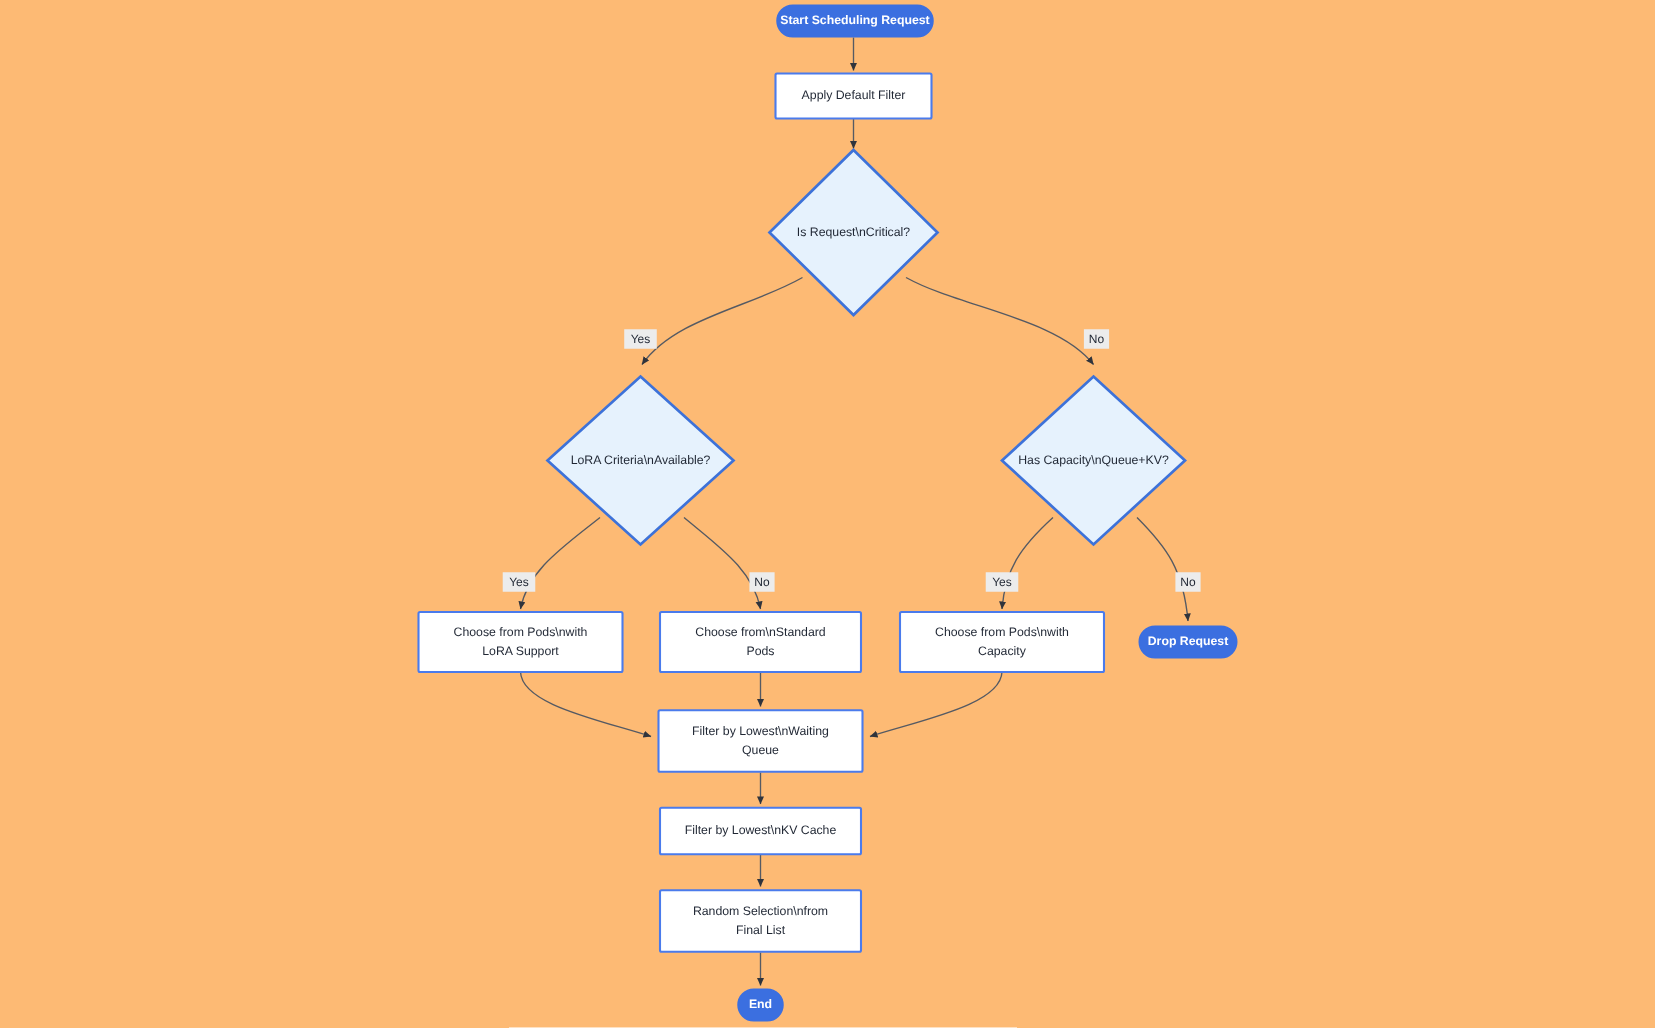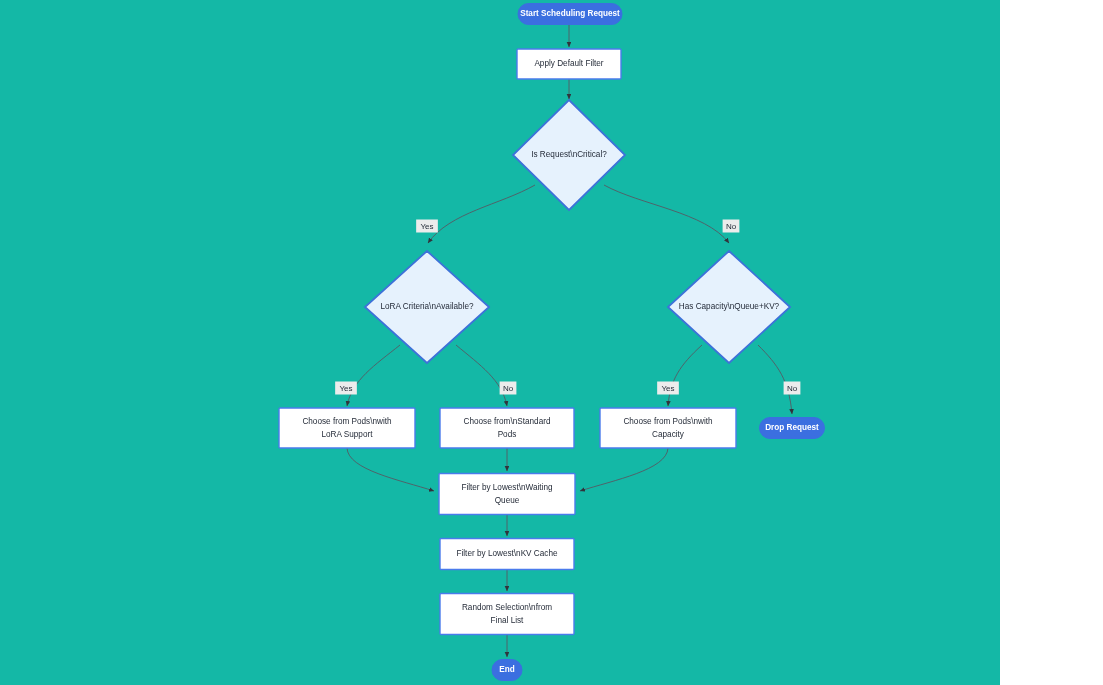--- a/index.html
+++ b/index.html
@@ -8,23 +8,23 @@
     background: #ffffff;
   }
   body {
     width: 1103px;
     height: 685px;
     font-family: "Liberation Sans", "DejaVu Sans", sans-serif;
     overflow: hidden;
   }
   #flowchart-canvas {
     position: relative;
-    width: 1000px;
+    width: 1103px;
     height: 685px;
-    background: #14b8a6;
+    background: #fdba74;
   }
   svg.diagram {
     position: absolute;
     top: 0;
     left: 0;
     width: 1103px;
     height: 685px;
     display: block;
   }
   .node-rect {

